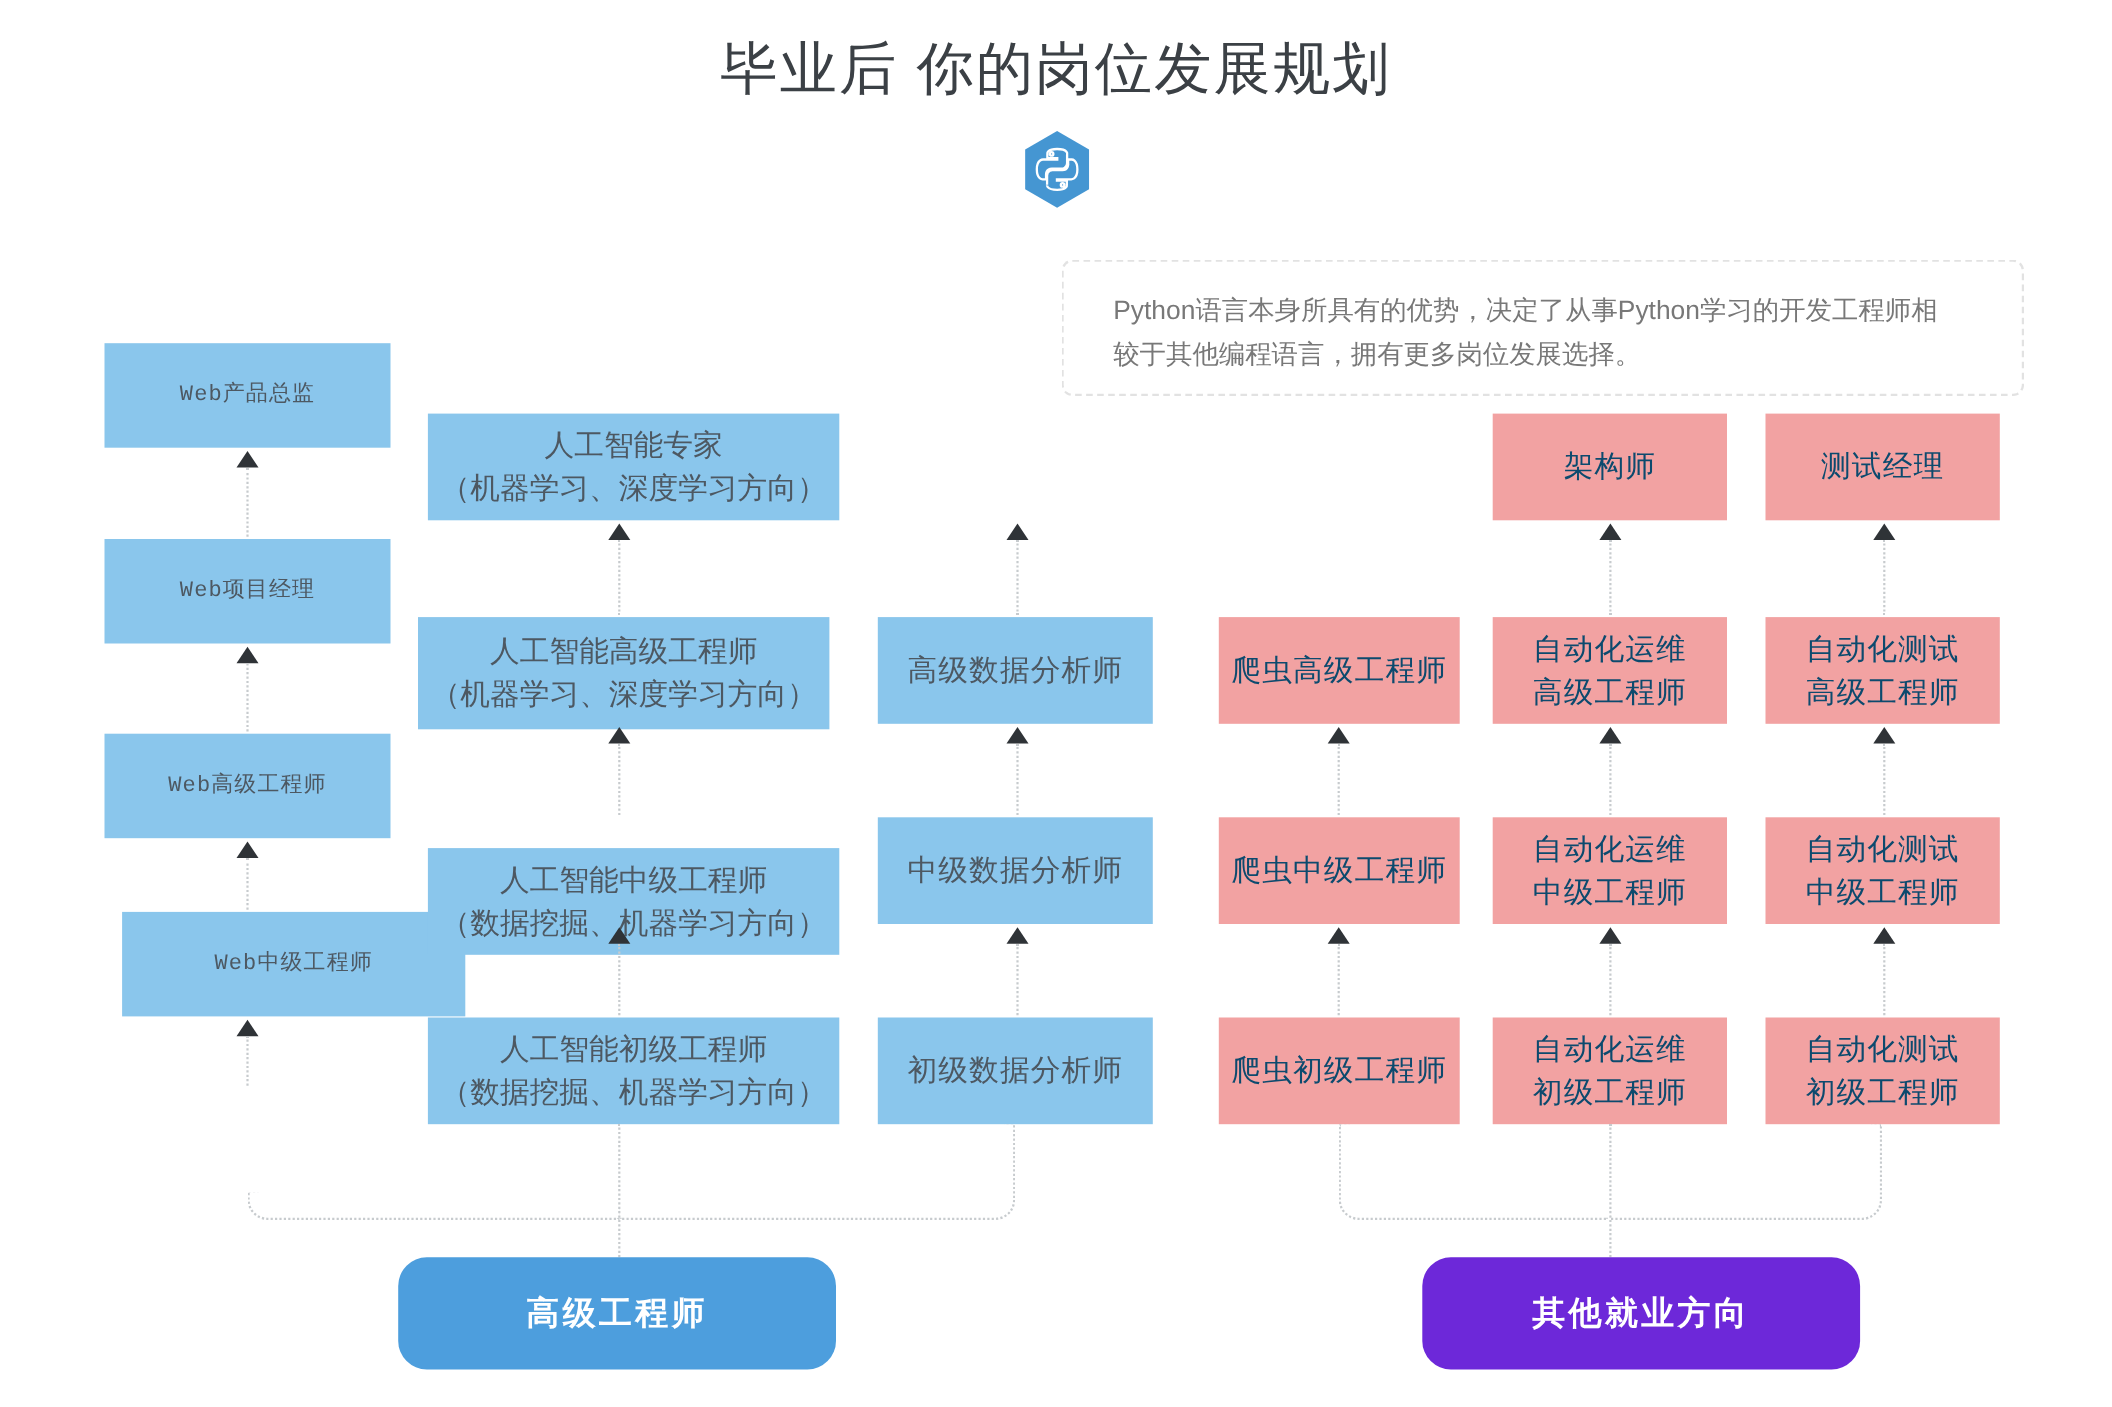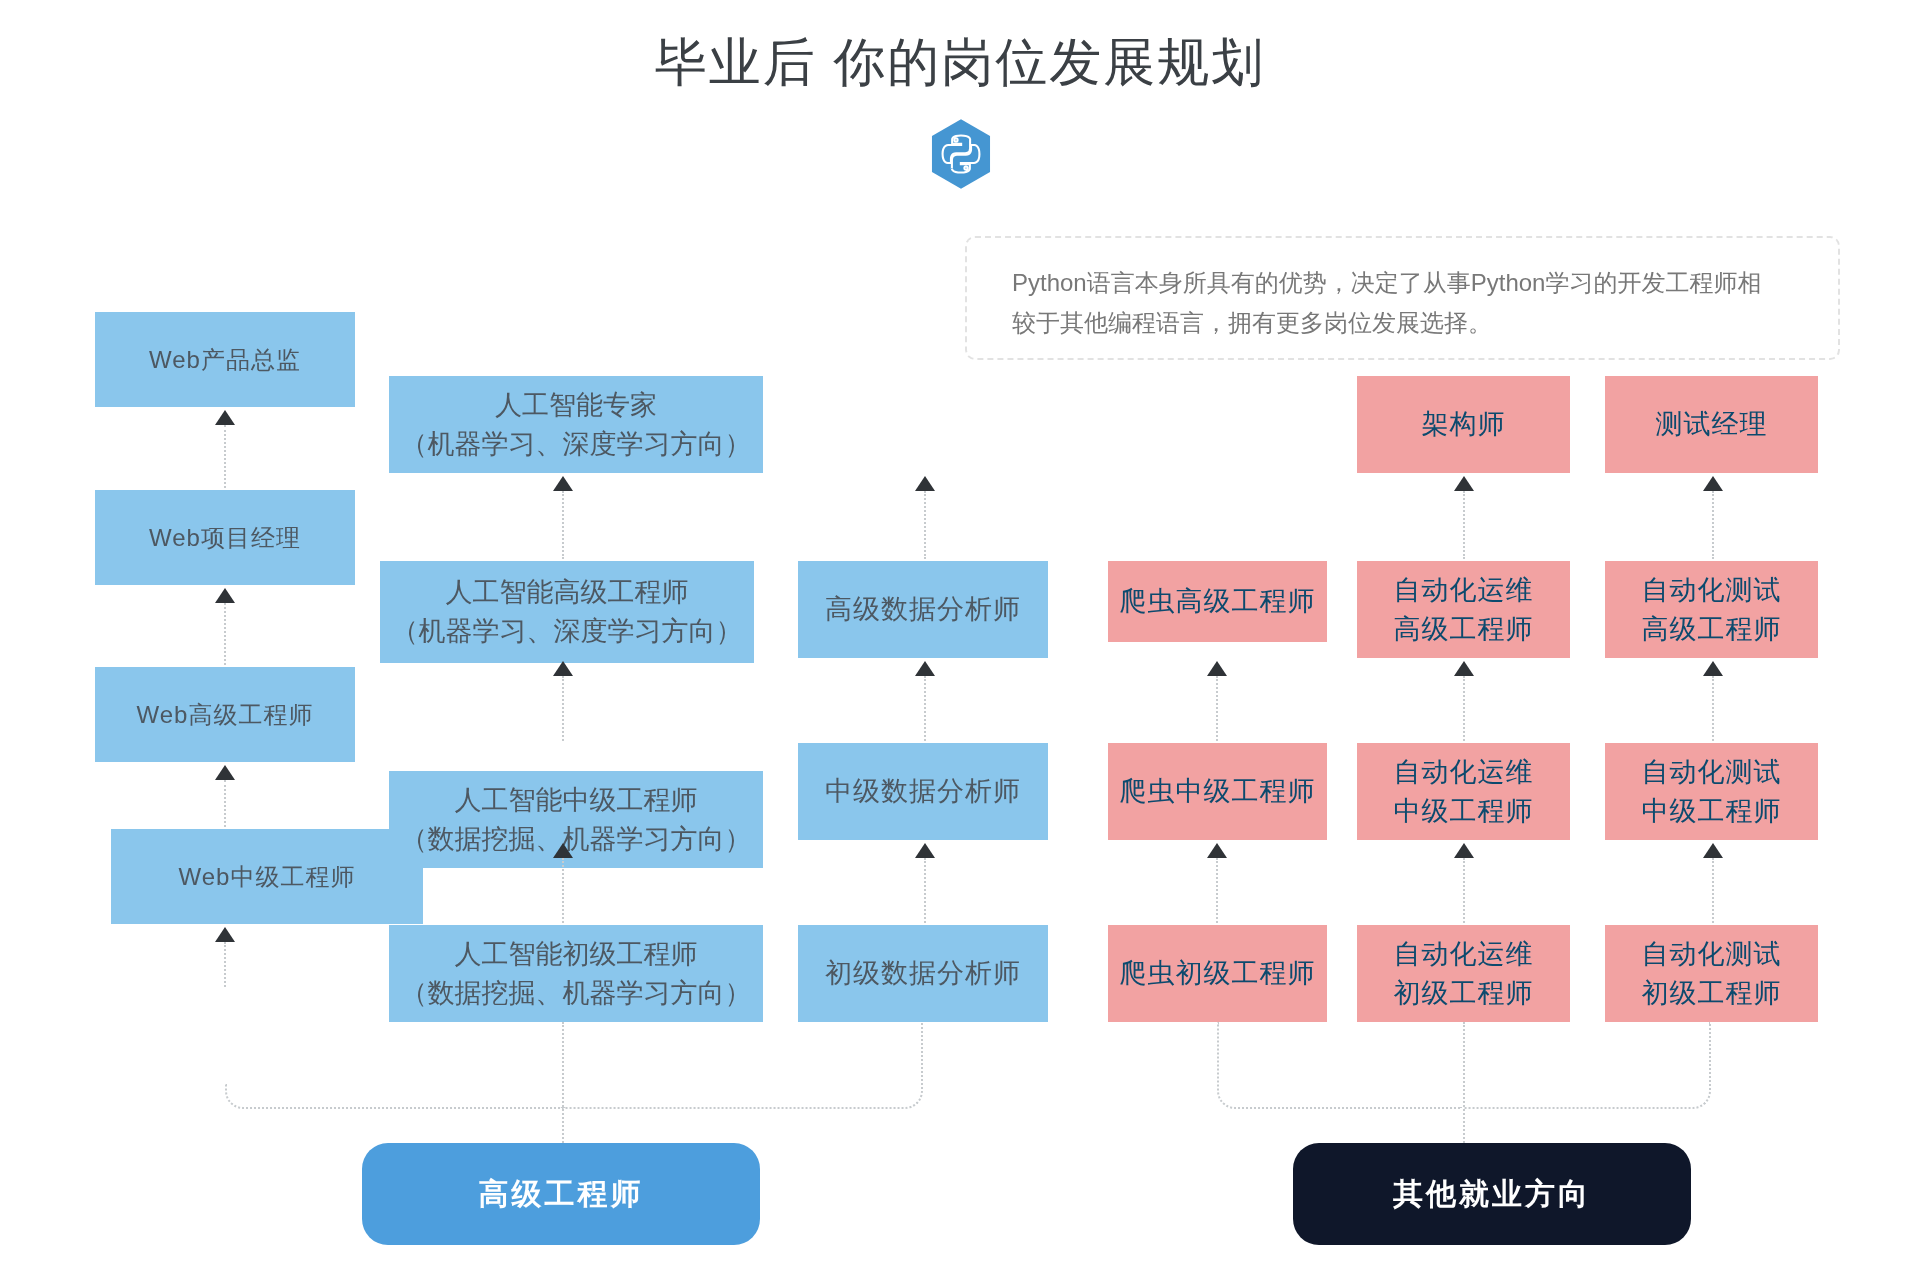--- a/index.html
+++ b/index.html
@@ -9,32 +9,32 @@
          font-size:52px;font-weight:500;color:#3b4045;letter-spacing:2px;}
   .logo{position:absolute;left:929px;top:118px;}
   .note{position:absolute;left:965px;top:236px;width:875px;height:124px;box-sizing:border-box;
         border:2px dashed #e2e2e2;border-radius:10px;}
   .note-text{position:absolute;left:45px;top:25px;width:760px;font-size:24px;line-height:40px;
         color:#787878;text-align:left;}
   .box{position:absolute;display:flex;flex-direction:column;align-items:center;justify-content:center;
        font-size:27px;line-height:39px;text-align:center;letter-spacing:1px;}
   .blue{background:#8ac6ec;color:#4d5862;}
   .pink{background:#f2a2a2;color:#0c4a6e;}
-  .web-font{font-size:24px;}
+  .web-font{font-size:20px;font-family:Liberation Mono, monospace;}
   .arrow{position:absolute;width:0;height:0;border-left:10px solid transparent;
          border-right:10px solid transparent;border-bottom:15px solid #2f3337;}
   .dot-v{position:absolute;width:0;border-left:2px dotted #c7cbce;}
   .corner{position:absolute;box-sizing:border-box;}
   .corner.bl{border-left:2px dotted #c7cbce;border-bottom:2px dotted #c7cbce;border-bottom-left-radius:18px;}
   .corner.br{border-right:2px dotted #c7cbce;border-bottom:2px dotted #c7cbce;border-bottom-right-radius:18px;}
   .big-btn{position:absolute;width:398px;height:102px;border-radius:26px;display:flex;
            align-items:center;justify-content:center;color:#ffffff;font-size:30px;
            font-weight:600;letter-spacing:3px;}
   .btn-core{left:362px;top:1143px;background:#4d9edd;}
-  .btn-other{left:1293px;top:1143px;background:#0f172a;}
+  .btn-other{left:1293px;top:1143px;background:#6d28d9;}
 </style>
 </head>
 <body>
 
 <div class="canvas">
 
   <div class="title">毕业后 你的岗位发展规划</div>
 
   <div class="logo">
     <svg width="64" height="72" viewBox="0 0 110 124">
@@ -103,21 +103,21 @@
   <div class="box blue" style="left:798px;top:743px;width:250px;height:97px">
     <span>中级数据分析师</span>
   </div>
   <div class="arrow" style="left:915px;top:476px"></div>
   <div class="dot-v" style="left:924px;top:491px;height:68px"></div>
   <div class="arrow" style="left:915px;top:661px"></div>
   <div class="dot-v" style="left:924px;top:676px;height:65px"></div>
   <div class="arrow" style="left:915px;top:843px"></div>
   <div class="dot-v" style="left:924px;top:858px;height:65px"></div>
 
-  <div class="box pink" style="left:1108px;top:561px;width:219px;height:81px">
+  <div class="box pink" style="left:1108px;top:561px;width:219px;height:97px">
     <span>爬虫高级工程师</span>
   </div>
   <div class="box pink" style="left:1108px;top:743px;width:219px;height:97px">
     <span>爬虫中级工程师</span>
   </div>
   <div class="box pink" style="left:1108px;top:925px;width:219px;height:97px">
     <span>爬虫初级工程师</span>
   </div>
   <div class="arrow" style="left:1207px;top:661px"></div>
   <div class="dot-v" style="left:1216px;top:676px;height:65px"></div>

